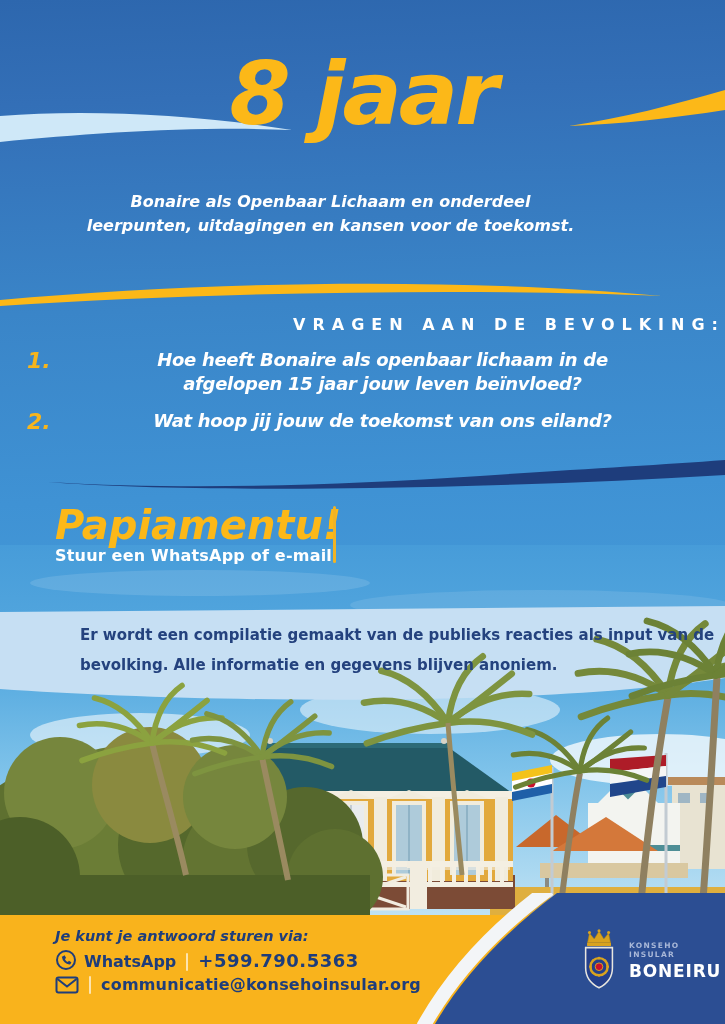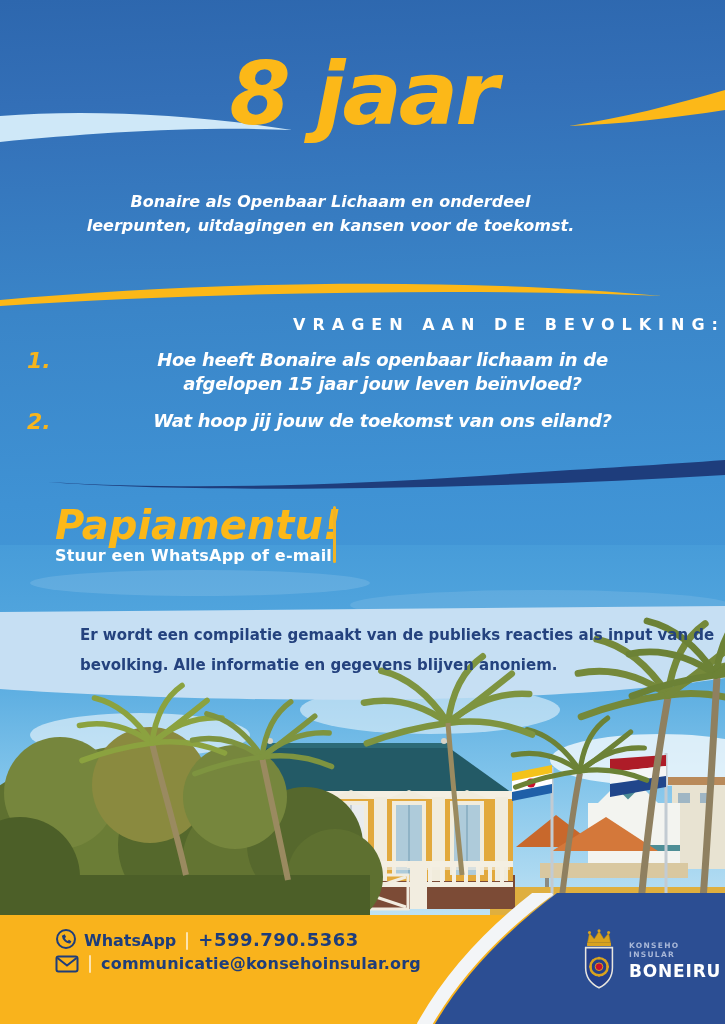--- a/index.html
+++ b/index.html
@@ -296,20 +296,21 @@
   </div>
 
   <footer class="bottom-band"></footer>
 
   <svg class="corner" width="320" height="131" viewBox="0 0 320 131">
     <path d="M144,-4 Q60,58 18,134" stroke="#f3f5f7" stroke-width="14" fill="none"></path>
     <path d="M152,0 Q70,62 30,131 L320,131 L320,0 Z" fill="#2c4e93"></path>
   </svg>
 
   <div class="contact">
+    <div class="c-intro">Je kunt je antwoord sturen via:</div>
     <div class="c-row">
       <svg width="22" height="22" viewBox="0 0 22 22">
         <circle cx="11" cy="11" r="9" fill="none" stroke="#1e3d7b" stroke-width="2"></circle>
         <path d="M7.6 7.4 l2-1.1 1.5 2.6 -1.3 1 q1 2.2 3 3.2 l1.1-1.3 2.5 1.5 -1 2 q-3.4 .5-5.8-2 t-2.8-5.9 z" fill="#1e3d7b"></path>
       </svg>
       <span class="c-label">WhatsApp</span>
       <span class="c-sep"></span>
       <span class="c-phone">+599.790.5363</span>
     </div>
     <div class="c-row">

